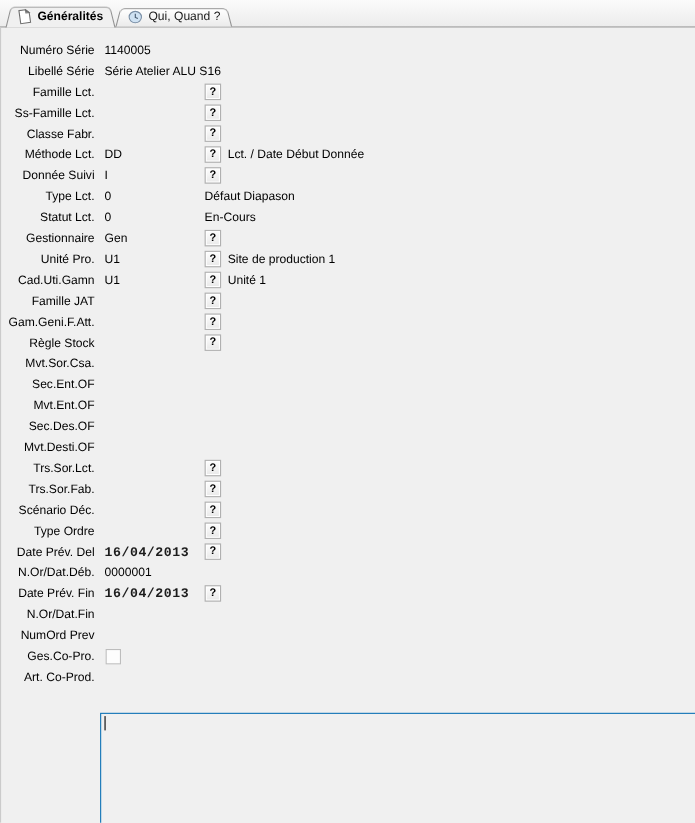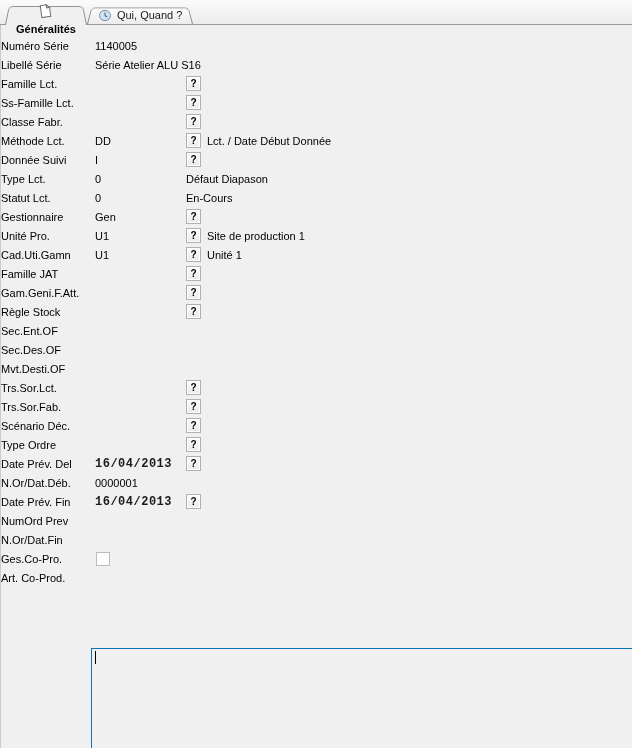--- a/index.html
+++ b/index.html
@@ -23,37 +23,37 @@
     padding:0 11px; cursor:default; white-space:nowrap;
   }
   .tab::before {
     content:""; position:absolute; inset:0; z-index:0;
     border:1px solid #8f8f8f; border-bottom:none;
     border-radius:5px 5px 0 0;
     transform:perspective(14px) rotateX(4deg);
     transform-origin:50% 100%;
     background:linear-gradient(#ffffff,#ebebeb);
   }
-  .tab.active { height:21px; margin-bottom:-1px; z-index:2; font-weight:bold;flex-direction:column; }
+  .tab.active { height:21px; margin-bottom:-1px; z-index:2; font-weight:bold; }
   .tab.active::before { background:#f0f0f0; }
   .tab.inactive { height:18px; z-index:1; color:#1a1a1a;margin-top:32px; }
   .tabicon, .tablbl { position:relative; z-index:3; }
   .tabicon { display:inline-flex; }
   .tabicon svg { display:block; }
 
   
   .panel {
     position:absolute; top:25px; left:0; right:0; bottom:0;
     border-left:1px solid #cbcbcb;
   }
   .rows { padding-top:11px; }
   .row { display:flex; align-items:center; height:19px; }
   .flabel {
     flex:none; width:85px; padding-right:9px;
-    text-align:left; white-space:nowrap; overflow:visible;
+    text-align:right; white-space:nowrap; overflow:visible;
   }
   .fvalue { flex:none; width:91px; white-space:nowrap; }
   .fvalue.mono {
     font-family:Liberation Mono, monospace;
     font-weight:bold; font-size:12px; color:#1c1c1c; letter-spacing:0.5px;
   }
   .helpbtn {
     flex:none; width:15px; height:15px; margin-right:6px; padding:0;
     border:1px solid #b0b0b0; border-radius:0;
     background:linear-gradient(#fefefe,#e9e9e9);
@@ -177,21 +177,29 @@
         <div class="flabel">Gam.Geni.F.Att.</div>
         <div class="fvalue"></div>
         <button class="helpbtn">?</button>
       </div>
       <div class="row">
         <div class="flabel">Règle Stock</div>
         <div class="fvalue"></div>
         <button class="helpbtn">?</button>
       </div>
       <div class="row">
+        <div class="flabel">Mvt.Sor.Csa.</div>
+        <div class="fvalue"></div>
+      </div>
+      <div class="row">
         <div class="flabel">Sec.Ent.OF</div>
+        <div class="fvalue"></div>
+      </div>
+      <div class="row">
+        <div class="flabel">Mvt.Ent.OF</div>
         <div class="fvalue"></div>
       </div>
       <div class="row">
         <div class="flabel">Sec.Des.OF</div>
         <div class="fvalue"></div>
       </div>
       <div class="row">
         <div class="flabel">Mvt.Desti.OF</div>
         <div class="fvalue"></div>
       </div>
@@ -223,25 +231,25 @@
       <div class="row">
         <div class="flabel">N.Or/Dat.Déb.</div>
         <div class="fvalue">0000001</div>
       </div>
       <div class="row">
         <div class="flabel">Date Prév. Fin</div>
         <div class="fvalue mono">16/04/2013</div>
         <button class="helpbtn">?</button>
       </div>
       <div class="row">
+        <div class="flabel">N.Or/Dat.Fin</div>
+        <div class="fvalue"></div>
+      </div>
+      <div class="row">
         <div class="flabel">NumOrd Prev</div>
-        <div class="fvalue"></div>
-      </div>
-      <div class="row">
-        <div class="flabel">N.Or/Dat.Fin</div>
         <div class="fvalue"></div>
       </div>
       <div class="row">
         <div class="flabel">Ges.Co-Pro.</div>
         <span class="checkbox"></span>
       </div>
       <div class="row">
         <div class="flabel">Art. Co-Prod.</div>
       </div>
     </div>

